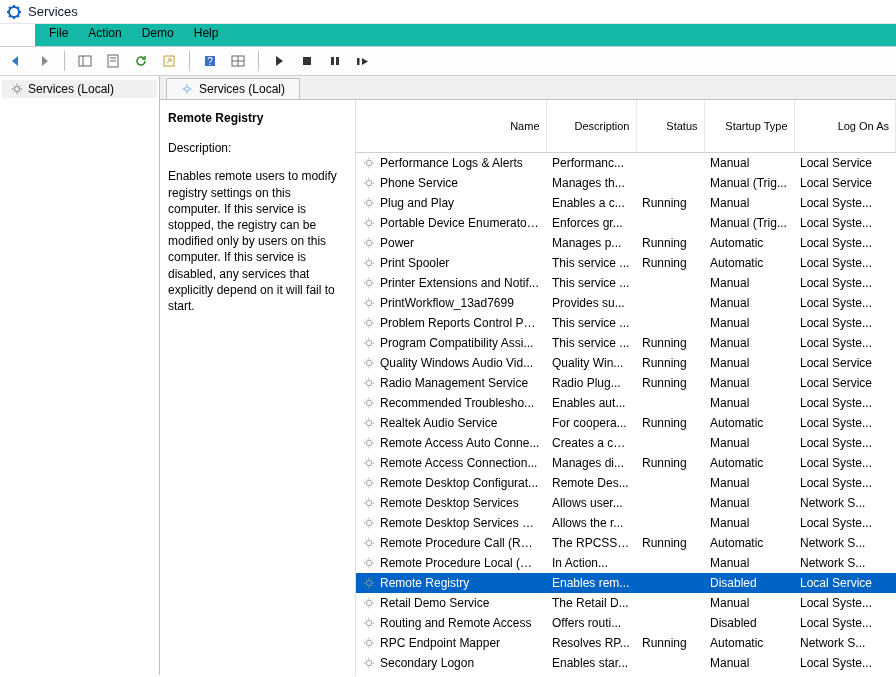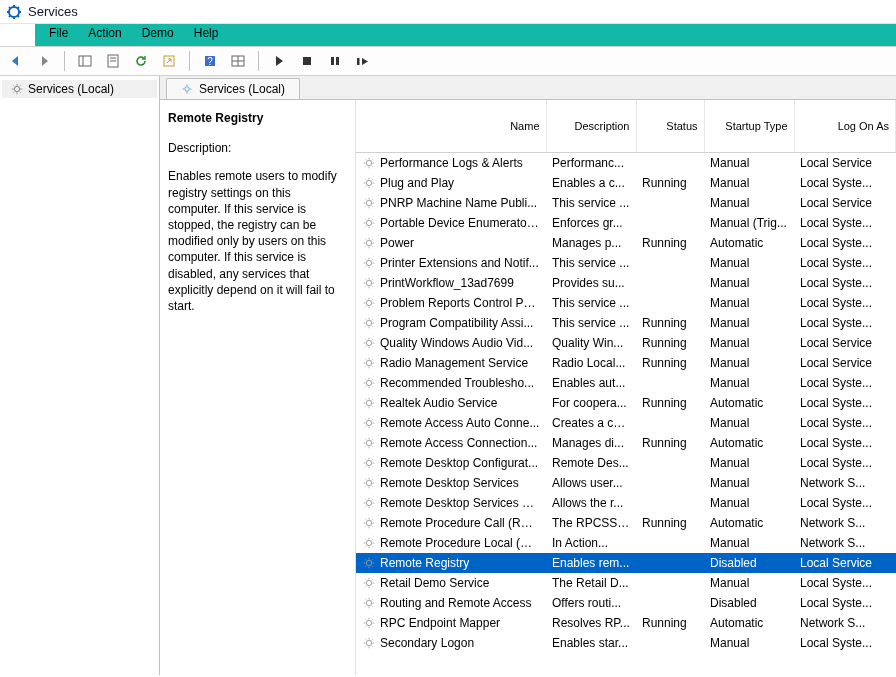--- a/index.html
+++ b/index.html
@@ -332,177 +332,194 @@
               </tr>
               <tr>
                 <td>
                   <div class="svc-name">
                     <span class="gear-icon">
                       <svg width="14" height="14" viewBox="0 0 16 16">
                         <circle cx="8" cy="8" r="3" fill="none" stroke="#999" stroke-width="1"></circle>
                         <path d="M8 2v2 M8 12v2 M2 8h2 M12 8h2 M4 4l1 1 M11 11l1 1 M12 4l-1 1 M5 11l-1 1" stroke="#999" stroke-width="1"></path>
                       </svg>
                     </span>
+                    <span class="txt">Phone Service</span>
+                  </div>
+                </td>
+                <td>Manages th...</td>
+                <td></td>
+                <td>Manual (Trig...</td>
+                <td>Local Service</td>
+              </tr>
+              <tr>
+                <td>
+                  <div class="svc-name">
+                    <span class="gear-icon">
+                      <svg width="14" height="14" viewBox="0 0 16 16">
+                        <circle cx="8" cy="8" r="3" fill="none" stroke="#999" stroke-width="1"></circle>
+                        <path d="M8 2v2 M8 12v2 M2 8h2 M12 8h2 M4 4l1 1 M11 11l1 1 M12 4l-1 1 M5 11l-1 1" stroke="#999" stroke-width="1"></path>
+                      </svg>
+                    </span>
                     <span class="txt">Plug and Play</span>
                   </div>
                 </td>
                 <td>Enables a c...</td>
                 <td>Running</td>
                 <td>Manual</td>
                 <td>Local Syste...</td>
               </tr>
               <tr>
                 <td>
                   <div class="svc-name">
                     <span class="gear-icon">
                       <svg width="14" height="14" viewBox="0 0 16 16">
                         <circle cx="8" cy="8" r="3" fill="none" stroke="#999" stroke-width="1"></circle>
                         <path d="M8 2v2 M8 12v2 M2 8h2 M12 8h2 M4 4l1 1 M11 11l1 1 M12 4l-1 1 M5 11l-1 1" stroke="#999" stroke-width="1"></path>
                       </svg>
                     </span>
-                    <span class="txt">PNRP Machine Name Publi...</span>
+                    <span class="txt">Portable Device Enumerator...</span>
+                  </div>
+                </td>
+                <td>Enforces gr...</td>
+                <td></td>
+                <td>Manual (Trig...</td>
+                <td>Local Syste...</td>
+              </tr>
+              <tr>
+                <td>
+                  <div class="svc-name">
+                    <span class="gear-icon">
+                      <svg width="14" height="14" viewBox="0 0 16 16">
+                        <circle cx="8" cy="8" r="3" fill="none" stroke="#999" stroke-width="1"></circle>
+                        <path d="M8 2v2 M8 12v2 M2 8h2 M12 8h2 M4 4l1 1 M11 11l1 1 M12 4l-1 1 M5 11l-1 1" stroke="#999" stroke-width="1"></path>
+                      </svg>
+                    </span>
+                    <span class="txt">Power</span>
+                  </div>
+                </td>
+                <td>Manages p...</td>
+                <td>Running</td>
+                <td>Automatic</td>
+                <td>Local Syste...</td>
+              </tr>
+              <tr>
+                <td>
+                  <div class="svc-name">
+                    <span class="gear-icon">
+                      <svg width="14" height="14" viewBox="0 0 16 16">
+                        <circle cx="8" cy="8" r="3" fill="none" stroke="#999" stroke-width="1"></circle>
+                        <path d="M8 2v2 M8 12v2 M2 8h2 M12 8h2 M4 4l1 1 M11 11l1 1 M12 4l-1 1 M5 11l-1 1" stroke="#999" stroke-width="1"></path>
+                      </svg>
+                    </span>
+                    <span class="txt">Print Spooler</span>
                   </div>
                 </td>
                 <td>This service ...</td>
-                <td></td>
+                <td>Running</td>
+                <td>Automatic</td>
+                <td>Local Syste...</td>
+              </tr>
+              <tr>
+                <td>
+                  <div class="svc-name">
+                    <span class="gear-icon">
+                      <svg width="14" height="14" viewBox="0 0 16 16">
+                        <circle cx="8" cy="8" r="3" fill="none" stroke="#999" stroke-width="1"></circle>
+                        <path d="M8 2v2 M8 12v2 M2 8h2 M12 8h2 M4 4l1 1 M11 11l1 1 M12 4l-1 1 M5 11l-1 1" stroke="#999" stroke-width="1"></path>
+                      </svg>
+                    </span>
+                    <span class="txt">Printer Extensions and Notif...</span>
+                  </div>
+                </td>
+                <td>This service ...</td>
+                <td></td>
+                <td>Manual</td>
+                <td>Local Syste...</td>
+              </tr>
+              <tr>
+                <td>
+                  <div class="svc-name">
+                    <span class="gear-icon">
+                      <svg width="14" height="14" viewBox="0 0 16 16">
+                        <circle cx="8" cy="8" r="3" fill="none" stroke="#999" stroke-width="1"></circle>
+                        <path d="M8 2v2 M8 12v2 M2 8h2 M12 8h2 M4 4l1 1 M11 11l1 1 M12 4l-1 1 M5 11l-1 1" stroke="#999" stroke-width="1"></path>
+                      </svg>
+                    </span>
+                    <span class="txt">PrintWorkflow_13ad7699</span>
+                  </div>
+                </td>
+                <td>Provides su...</td>
+                <td></td>
+                <td>Manual</td>
+                <td>Local Syste...</td>
+              </tr>
+              <tr>
+                <td>
+                  <div class="svc-name">
+                    <span class="gear-icon">
+                      <svg width="14" height="14" viewBox="0 0 16 16">
+                        <circle cx="8" cy="8" r="3" fill="none" stroke="#999" stroke-width="1"></circle>
+                        <path d="M8 2v2 M8 12v2 M2 8h2 M12 8h2 M4 4l1 1 M11 11l1 1 M12 4l-1 1 M5 11l-1 1" stroke="#999" stroke-width="1"></path>
+                      </svg>
+                    </span>
+                    <span class="txt">Problem Reports Control Pa...</span>
+                  </div>
+                </td>
+                <td>This service ...</td>
+                <td></td>
+                <td>Manual</td>
+                <td>Local Syste...</td>
+              </tr>
+              <tr>
+                <td>
+                  <div class="svc-name">
+                    <span class="gear-icon">
+                      <svg width="14" height="14" viewBox="0 0 16 16">
+                        <circle cx="8" cy="8" r="3" fill="none" stroke="#999" stroke-width="1"></circle>
+                        <path d="M8 2v2 M8 12v2 M2 8h2 M12 8h2 M4 4l1 1 M11 11l1 1 M12 4l-1 1 M5 11l-1 1" stroke="#999" stroke-width="1"></path>
+                      </svg>
+                    </span>
+                    <span class="txt">Program Compatibility Assi...</span>
+                  </div>
+                </td>
+                <td>This service ...</td>
+                <td>Running</td>
+                <td>Manual</td>
+                <td>Local Syste...</td>
+              </tr>
+              <tr>
+                <td>
+                  <div class="svc-name">
+                    <span class="gear-icon">
+                      <svg width="14" height="14" viewBox="0 0 16 16">
+                        <circle cx="8" cy="8" r="3" fill="none" stroke="#999" stroke-width="1"></circle>
+                        <path d="M8 2v2 M8 12v2 M2 8h2 M12 8h2 M4 4l1 1 M11 11l1 1 M12 4l-1 1 M5 11l-1 1" stroke="#999" stroke-width="1"></path>
+                      </svg>
+                    </span>
+                    <span class="txt">Quality Windows Audio Vid...</span>
+                  </div>
+                </td>
+                <td>Quality Win...</td>
+                <td>Running</td>
                 <td>Manual</td>
                 <td>Local Service</td>
               </tr>
               <tr>
                 <td>
                   <div class="svc-name">
                     <span class="gear-icon">
                       <svg width="14" height="14" viewBox="0 0 16 16">
                         <circle cx="8" cy="8" r="3" fill="none" stroke="#999" stroke-width="1"></circle>
                         <path d="M8 2v2 M8 12v2 M2 8h2 M12 8h2 M4 4l1 1 M11 11l1 1 M12 4l-1 1 M5 11l-1 1" stroke="#999" stroke-width="1"></path>
                       </svg>
                     </span>
-                    <span class="txt">Portable Device Enumerator...</span>
-                  </div>
-                </td>
-                <td>Enforces gr...</td>
-                <td></td>
-                <td>Manual (Trig...</td>
-                <td>Local Syste...</td>
-              </tr>
-              <tr>
-                <td>
-                  <div class="svc-name">
-                    <span class="gear-icon">
-                      <svg width="14" height="14" viewBox="0 0 16 16">
-                        <circle cx="8" cy="8" r="3" fill="none" stroke="#999" stroke-width="1"></circle>
-                        <path d="M8 2v2 M8 12v2 M2 8h2 M12 8h2 M4 4l1 1 M11 11l1 1 M12 4l-1 1 M5 11l-1 1" stroke="#999" stroke-width="1"></path>
-                      </svg>
-                    </span>
-                    <span class="txt">Power</span>
-                  </div>
-                </td>
-                <td>Manages p...</td>
-                <td>Running</td>
-                <td>Automatic</td>
-                <td>Local Syste...</td>
-              </tr>
-              <tr>
-                <td>
-                  <div class="svc-name">
-                    <span class="gear-icon">
-                      <svg width="14" height="14" viewBox="0 0 16 16">
-                        <circle cx="8" cy="8" r="3" fill="none" stroke="#999" stroke-width="1"></circle>
-                        <path d="M8 2v2 M8 12v2 M2 8h2 M12 8h2 M4 4l1 1 M11 11l1 1 M12 4l-1 1 M5 11l-1 1" stroke="#999" stroke-width="1"></path>
-                      </svg>
-                    </span>
-                    <span class="txt">Printer Extensions and Notif...</span>
-                  </div>
-                </td>
-                <td>This service ...</td>
-                <td></td>
-                <td>Manual</td>
-                <td>Local Syste...</td>
-              </tr>
-              <tr>
-                <td>
-                  <div class="svc-name">
-                    <span class="gear-icon">
-                      <svg width="14" height="14" viewBox="0 0 16 16">
-                        <circle cx="8" cy="8" r="3" fill="none" stroke="#999" stroke-width="1"></circle>
-                        <path d="M8 2v2 M8 12v2 M2 8h2 M12 8h2 M4 4l1 1 M11 11l1 1 M12 4l-1 1 M5 11l-1 1" stroke="#999" stroke-width="1"></path>
-                      </svg>
-                    </span>
-                    <span class="txt">PrintWorkflow_13ad7699</span>
-                  </div>
-                </td>
-                <td>Provides su...</td>
-                <td></td>
-                <td>Manual</td>
-                <td>Local Syste...</td>
-              </tr>
-              <tr>
-                <td>
-                  <div class="svc-name">
-                    <span class="gear-icon">
-                      <svg width="14" height="14" viewBox="0 0 16 16">
-                        <circle cx="8" cy="8" r="3" fill="none" stroke="#999" stroke-width="1"></circle>
-                        <path d="M8 2v2 M8 12v2 M2 8h2 M12 8h2 M4 4l1 1 M11 11l1 1 M12 4l-1 1 M5 11l-1 1" stroke="#999" stroke-width="1"></path>
-                      </svg>
-                    </span>
-                    <span class="txt">Problem Reports Control Pa...</span>
-                  </div>
-                </td>
-                <td>This service ...</td>
-                <td></td>
-                <td>Manual</td>
-                <td>Local Syste...</td>
-              </tr>
-              <tr>
-                <td>
-                  <div class="svc-name">
-                    <span class="gear-icon">
-                      <svg width="14" height="14" viewBox="0 0 16 16">
-                        <circle cx="8" cy="8" r="3" fill="none" stroke="#999" stroke-width="1"></circle>
-                        <path d="M8 2v2 M8 12v2 M2 8h2 M12 8h2 M4 4l1 1 M11 11l1 1 M12 4l-1 1 M5 11l-1 1" stroke="#999" stroke-width="1"></path>
-                      </svg>
-                    </span>
-                    <span class="txt">Program Compatibility Assi...</span>
-                  </div>
-                </td>
-                <td>This service ...</td>
-                <td>Running</td>
-                <td>Manual</td>
-                <td>Local Syste...</td>
-              </tr>
-              <tr>
-                <td>
-                  <div class="svc-name">
-                    <span class="gear-icon">
-                      <svg width="14" height="14" viewBox="0 0 16 16">
-                        <circle cx="8" cy="8" r="3" fill="none" stroke="#999" stroke-width="1"></circle>
-                        <path d="M8 2v2 M8 12v2 M2 8h2 M12 8h2 M4 4l1 1 M11 11l1 1 M12 4l-1 1 M5 11l-1 1" stroke="#999" stroke-width="1"></path>
-                      </svg>
-                    </span>
-                    <span class="txt">Quality Windows Audio Vid...</span>
-                  </div>
-                </td>
-                <td>Quality Win...</td>
-                <td>Running</td>
-                <td>Manual</td>
-                <td>Local Service</td>
-              </tr>
-              <tr>
-                <td>
-                  <div class="svc-name">
-                    <span class="gear-icon">
-                      <svg width="14" height="14" viewBox="0 0 16 16">
-                        <circle cx="8" cy="8" r="3" fill="none" stroke="#999" stroke-width="1"></circle>
-                        <path d="M8 2v2 M8 12v2 M2 8h2 M12 8h2 M4 4l1 1 M11 11l1 1 M12 4l-1 1 M5 11l-1 1" stroke="#999" stroke-width="1"></path>
-                      </svg>
-                    </span>
                     <span class="txt">Radio Management Service</span>
                   </div>
                 </td>
-                <td>Radio Local...</td>
+                <td>Radio Plug...</td>
                 <td>Running</td>
                 <td>Manual</td>
                 <td>Local Service</td>
               </tr>
               <tr>
                 <td>
                   <div class="svc-name">
                     <span class="gear-icon">
                       <svg width="14" height="14" viewBox="0 0 16 16">
                         <circle cx="8" cy="8" r="3" fill="none" stroke="#999" stroke-width="1"></circle>

